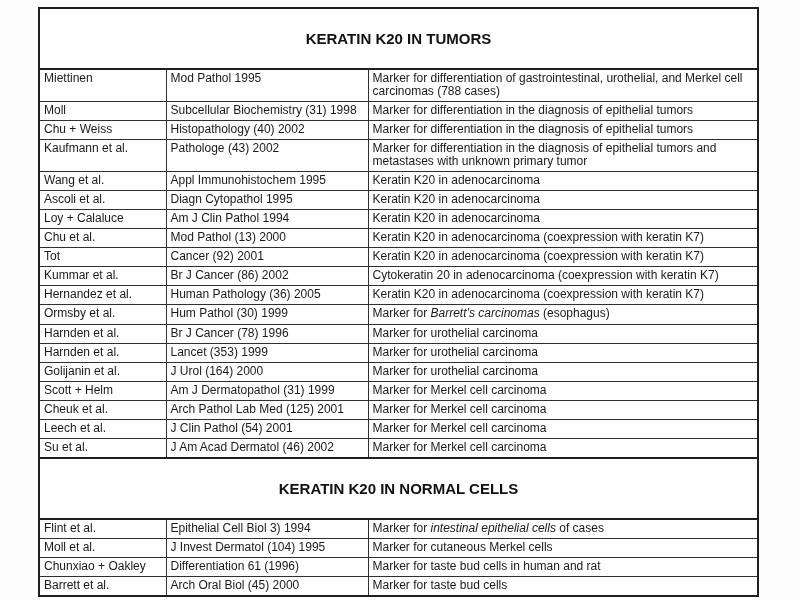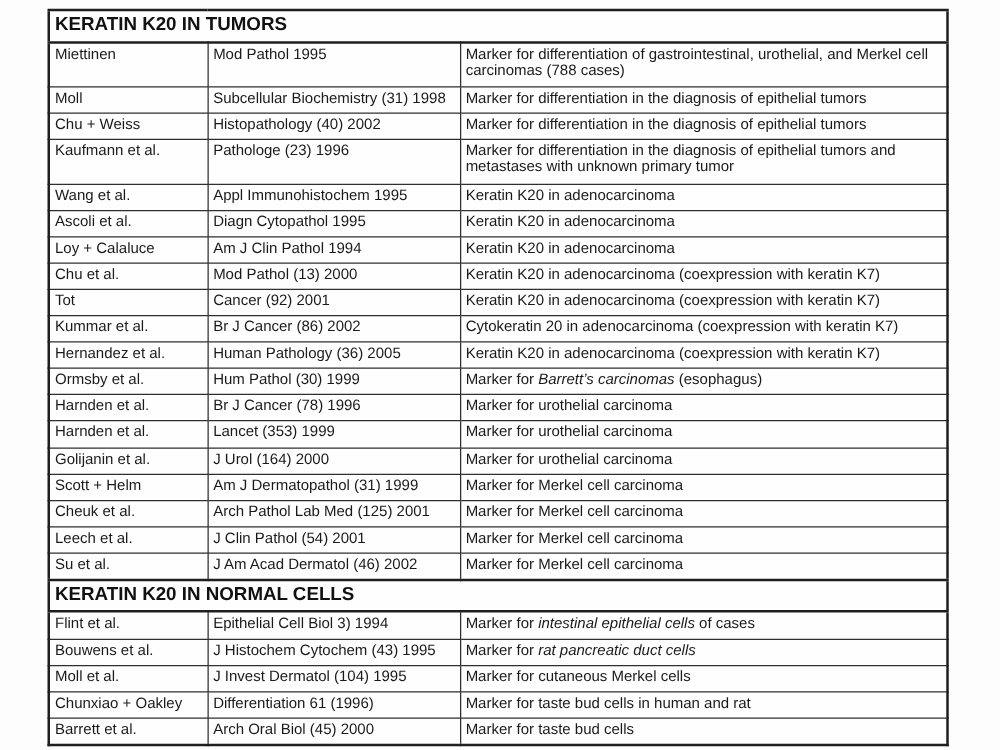--- a/index.html
+++ b/index.html
@@ -33,25 +33,25 @@
     color: #1a1a1a;
     vertical-align: top;
     overflow: hidden;
   }
   table.kx {
     border: 2px solid #1f1f1f;
   }
   tr.section-header td {
     border-top: 2px solid #1f1f1f;
     border-bottom: 2px solid #1f1f1f;
-    text-align: left;
+    text-align: center;
     font-weight: bold;
     font-size: 15px;
     line-height: 17px;
-    padding: 2px 4px;
+    padding: 21px 4px;
     color: #111111;
   }
   tr.data-row td i {
   }
   col.c-author { width: 127px; }
   col.c-ref    { width: 202px; }
   col.c-find   { width: auto;  }
 </style>
 </head>
 <body>
@@ -81,21 +81,21 @@
   </tr>
 
   <tr class="data-row">
     <td>Chu + Weiss</td>
     <td>Histopathology (40) 2002</td>
     <td><span>Marker for differentiation in the diagnosis of epithelial tumors</span></td>
   </tr>
 
   <tr class="data-row">
     <td>Kaufmann et al.</td>
-    <td>Pathologe (23) 1996</td>
+    <td>Pathologe (43) 2002</td>
     <td><span>Marker for differentiation in the diagnosis of epithelial tumors and metastases with unknown primary tumor</span></td>
   </tr>
 
   <tr class="data-row">
     <td>Wang et al.</td>
     <td>Appl Immunohistochem 1995</td>
     <td><span>Keratin K20 in adenocarcinoma</span></td>
   </tr>
 
 
@@ -188,25 +188,20 @@
     <td colspan="3">KERATIN K20 IN NORMAL CELLS</td>
   </tr>
 
   <tr class="data-row">
     <td>Flint et al.</td>
     <td>Epithelial Cell Biol 3) 1994</td>
     <td><span>Marker for </span><i>intestinal epithelial cells</i><span> of cases</span></td>
   </tr>
 
 
-  <tr class="data-row">
-    <td>Bouwens et al.</td>
-    <td>J Histochem Cytochem (43) 1995</td>
-    <td><span>Marker for </span><i>rat pancreatic duct cells</i></td>
-  </tr>
 
   <tr class="data-row">
     <td>Moll et al.</td>
     <td>J Invest Dermatol (104) 1995</td>
     <td><span>Marker for cutaneous Merkel cells</span></td>
   </tr>
 
   <tr class="data-row">
     <td>Chunxiao + Oakley</td>
     <td>Differentiation 61 (1996)</td>

